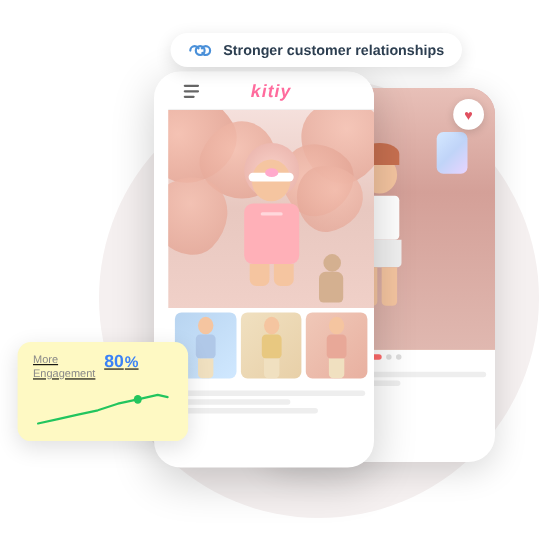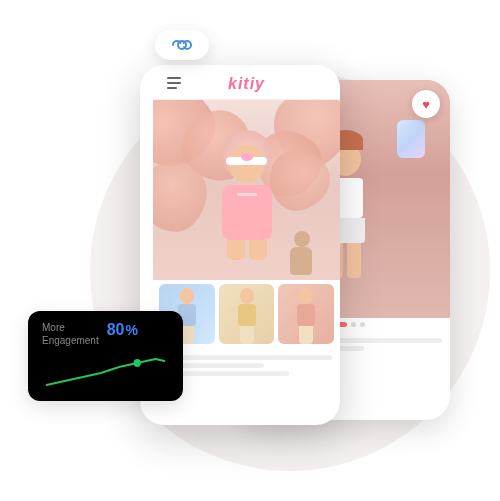--- a/index.html
+++ b/index.html
@@ -315,22 +315,22 @@
       margin: 3px 0;
     }
     .content-line.short {
       width: 60%;
     }
 
     
     .engagement-card {
       position: absolute;
       bottom: 100px;
-      left: 28px;
-      background: #000000;
+      left: 16px;
+      background: #fef9c3;
       border-radius: 12px;
       padding: 10px 14px;
       box-shadow: 0 6px 20px rgba(0,0,0,0.12);
       z-index: 20;
       width: 155px;
       text-decoration: underline;
     }
     .engagement-top {
       display: flex;
       align-items: flex-start;
@@ -371,20 +371,21 @@
 
   <div class="bg-circle"></div>
 
   <div class="badge">
     <span class="badge-icon">
       <svg width="22" height="14" viewBox="0 0 22 14">
         <path d="M7 7C7 4.8 8.8 3 11 3C13.2 3 15 4.8 15 7C15 9.2 13.2 11 11 11C8.8 11 7 9.2 7 7Z" fill="none" stroke="#4a90d9" stroke-width="2"></path>
         <path d="M2 7C2 4.8 3.8 3 6 3C7.5 3 8.8 3.8 9.5 5M13 9C13.8 10.2 15 11 16 11C18.2 11 20 9.2 20 7C20 4.8 18.2 3 16 3C14.5 3 13.2 3.8 12.5 5" fill="none" stroke="#4a90d9" stroke-width="2" stroke-linecap="round"></path>
       </svg>
     </span>
+    <span class="badge-text">Stronger customer relationships</span>
   </div>
 
   <div class="phone-back">
 
     <div class="heart-badge">♥</div>
 
     <div class="phone-back-img">
 
       <div style="position:absolute;inset:0;background:linear-gradient(180deg,#e8c0b8 0%,#d4a098 40%,#e0b8b0 100%);"></div>
 

